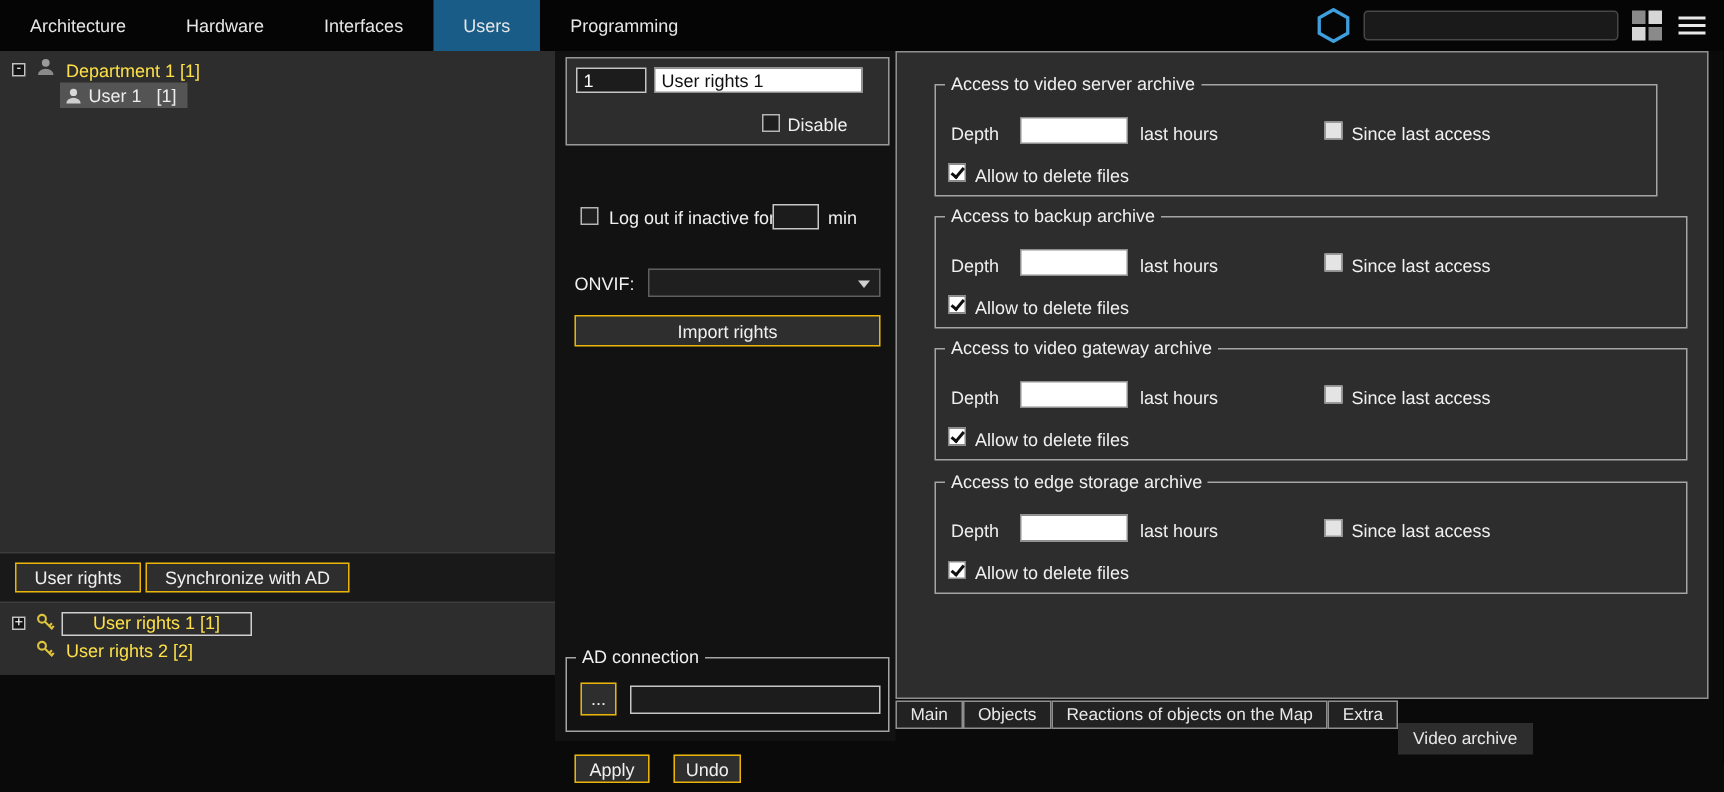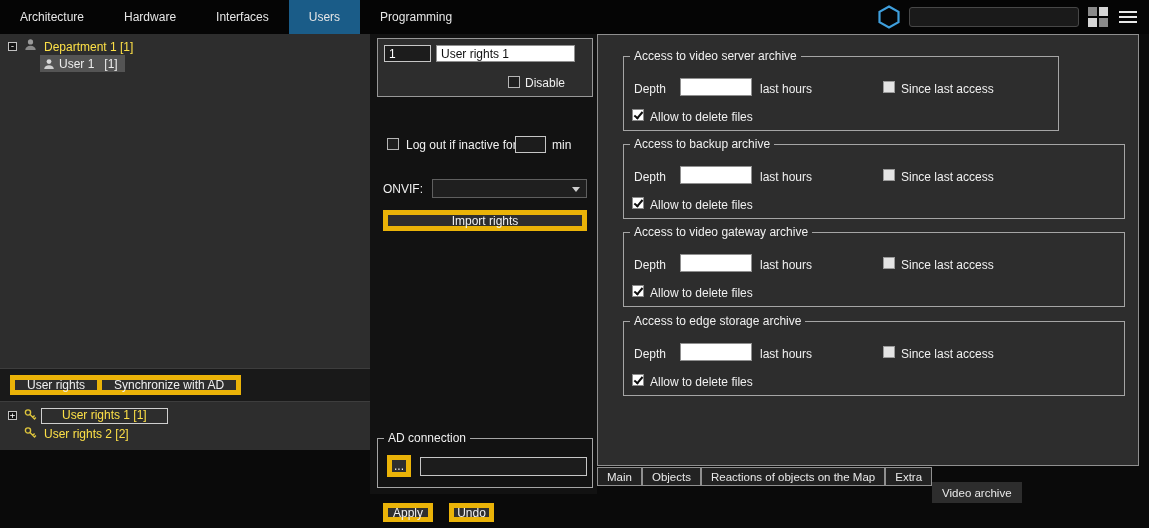--- a/index.html
+++ b/index.html
@@ -20,21 +20,21 @@
 
   
   .panel{position:absolute;background:#2d2d2d}
   .tree-label{position:absolute;white-space:pre;color:#fde047}
   .expander{position:absolute;width:9px;height:9px;border:1px solid #c2c2c2;background:#141414;color:#fff;font-size:9px;line-height:7px;text-align:center;font-family:"DejaVu Sans Mono",monospace;cursor:pointer}
   .sel-row{position:absolute;display:flex;align-items:center;gap:4px;background:#545454;height:17px;padding:0 7px 0 3px;cursor:default}
   .focus-box{border:1px solid #cfcfcf;padding:0 20px;line-height:13px;height:16px}
 
   .strip{position:absolute;left:0;top:368px;width:370px;height:34px;background:#191919;border-top:1px solid #3d3d3d;border-bottom:1px solid #3d3d3d}
 
-  .btn{position:absolute;background:#2e2e2e;border:5px solid #eab308;color:#f0f0f0;font-size:12px;display:flex;align-items:center;justify-content:center;cursor:pointer;font-family:inherit}
+  .btn{position:absolute;background:#2e2e2e;border:1px solid #eab308;color:#f0f0f0;font-size:12px;display:flex;align-items:center;justify-content:center;cursor:pointer;font-family:inherit}
 
   .tin{position:absolute;border:1px solid #c6c6c6;background:#1c1c1c;color:#fff;font-size:12px;padding:0 4px;font-family:inherit;outline:none}
   .tin.white{background:#fff;color:#101010;border:1px solid #8f8f8f}
 
   .cb{position:absolute;width:12px;height:12px;background:#1f1f1f;border:1px solid #b5b5b5;cursor:pointer}
   .cb.light{background:#e4e4e4;border-color:#9a9a9a}
   .cb.checked{background:#fff;border-color:#8a8a8a}
   .cb.checked::after{content:"";position:absolute;left:3px;top:0;width:3px;height:7px;border-right:2px solid #101010;border-bottom:2px solid #101010;transform:rotate(40deg)}
 
   .combo{position:absolute;background:#1f1f1f;border:1px solid #5f5f5f;cursor:pointer}
@@ -151,21 +151,21 @@
     <span class="gb-title dark">AD connection</span>
     <button class="btn" style="left:9px;top:16px;width:24px;height:22px">...</button>
     <input class="tin" style="left: 42px; top: 18px; width: 167px; height: 19px;" value="">
   </div>
 
   <button class="btn" style="left:383px;top:503px;width:50px;height:19px">Apply</button>
   <button class="btn" style="left:449px;top:503px;width:45px;height:19px">Undo</button>
 
   <div class="panel" style="left:597px;top:34px;width:542px;height:432px;border:1px solid #8f8f8f">
 
-    <div class="groupbox" style="left:25px;top:21px;width:436px;height:75px">
+    <div class="groupbox" style="left:25px;top:21px;width:482px;height:75px">
       <span class="gb-title">Access to video server archive</span>
       <span class="label" style="left:10px;top:25px">Depth</span>
       <input class="tin white" style="left: 56px; top: 21px; width: 72px; height: 18px;" value="">
       <span class="label" style="left:136px;top:25px">last hours</span>
       <span class="cb light" style="left:259px;top:24px"></span>
       <span class="label" style="left:277px;top:25px">Since last access</span>
       <span class="cb checked" style="left:8px;top:52px"></span>
       <span class="label" style="left:26px;top:53px">Allow to delete files</span>
     </div>
 

